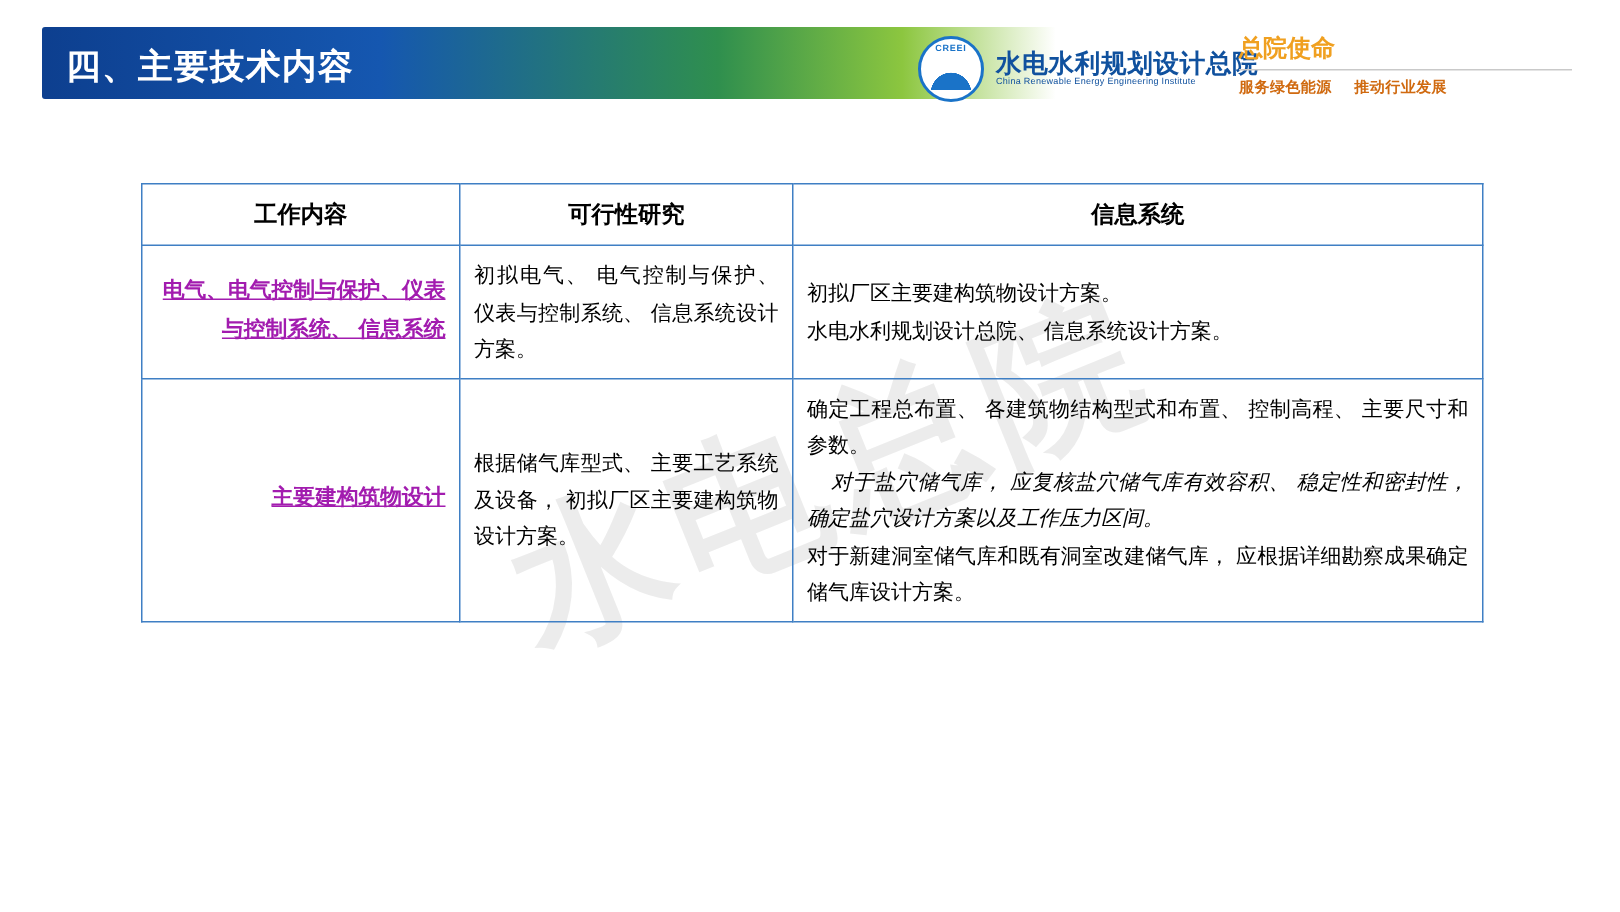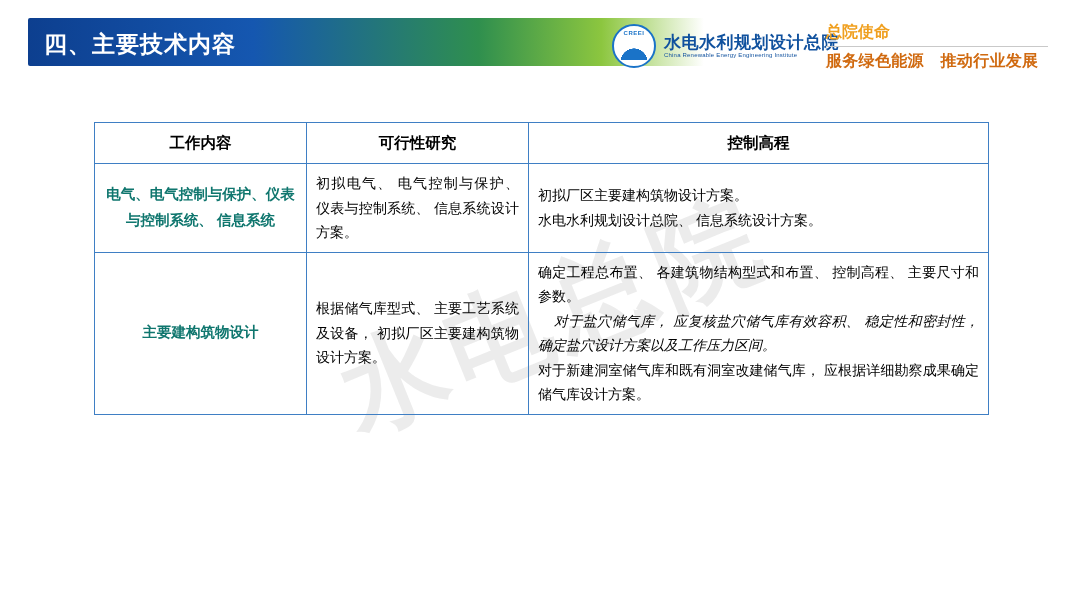--- a/index.html
+++ b/index.html
@@ -104,21 +104,21 @@
     color: #f0a020;
     margin-bottom: 3px;
   }
   .mission-rule {
     width: 222px;
     height: 1px;
     background: #c9c9c9;
     margin-bottom: 4px;
   }
   .mission-text {
-    font-size: 16px;
+    font-size: 10px;
     font-weight: bold;
     color: #d06a10;
     letter-spacing: 0.3px;
   }
   .mission-text span + span { margin-left: 12px; }
 
   
   .watermark {
     position: absolute;
     top: 246px;
@@ -155,25 +155,26 @@
     font-weight: bold;
     text-align: center;
     color: #000000;
     height: 26px;
   }
   .col1 { width: 212px; }
   .col2 { width: 222px; }
   .col3 { width: 460px; }
 
   td.cat {
-    text-align: center;
+    text-align: right;
     font-size: 14.5px;
     font-weight: bold;
     line-height: 1.75;
-    color: #0f766e;
+    color: #a21caf;
+    text-decoration: underline;
   }
   td.body {
     font-size: 14px;
     line-height: 1.75;
     color: #000000;
     text-align: justify;
   }
   td.body p { margin: 0; }
   .indent { text-indent: 16px; font-style: italic; }
   .red { color: #000000; }
@@ -212,21 +213,21 @@
   <table class="main">
     <colgroup>
       <col class="col1">
         <col class="col2">
         <col class="col3">
     </colgroup>
     <thead>
       <tr>
         <th>工作内容</th>
         <th>可行性研究</th>
-        <th>控制高程</th>
+        <th>信息系统</th>
       </tr>
     </thead>
     <tbody>
       <tr>
         <td class="cat">电气、电气控制与保护、仪表与控制系统、 信息系统</td>
         <td class="body">
             <p><span>初拟电气、 电气控制与保护、 仪表与控制系统、 信息系统设计方案。</span></p>
           </td>
         <td class="body">
             <p><span>初拟厂区主要建构筑物设计方案。</span></p>

